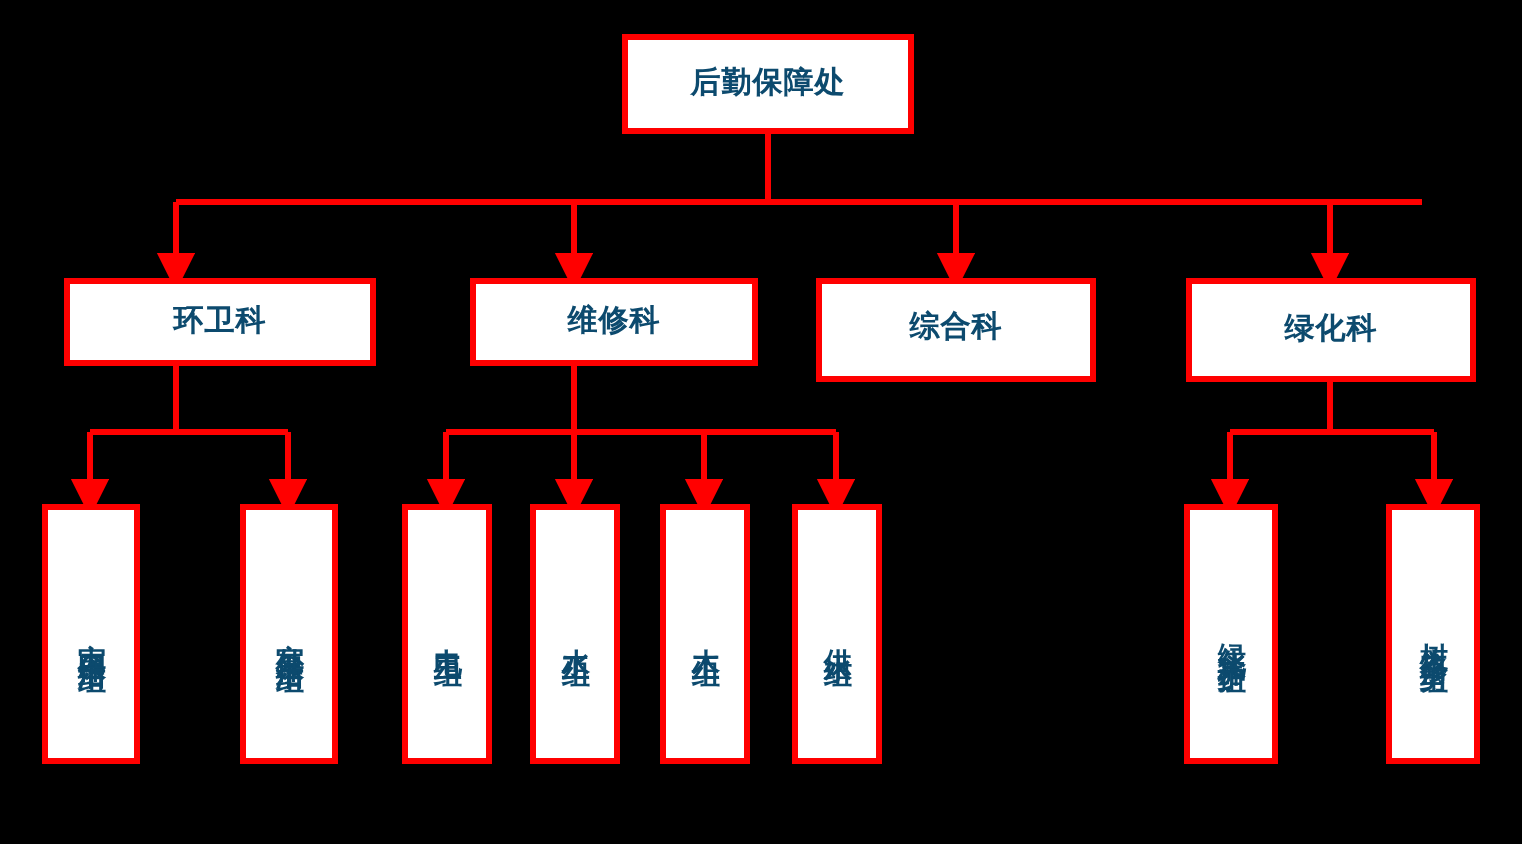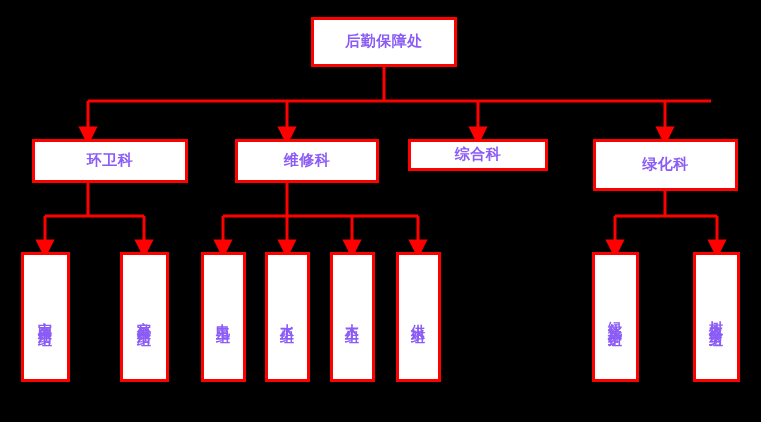--- a/index.html
+++ b/index.html
@@ -26,21 +26,21 @@
     position: absolute;
     background: #ffffff;
     border: 3px solid #ff0000;
     box-sizing: border-box;
     display: flex;
     align-items: center;
     justify-content: center;
     z-index: 2;
   }
   .node-label {
-    color: #8b5cf6;
+    color: #0c4a6e;
     font-weight: bold;
     line-height: 1.18;
     text-align: left;
     letter-spacing: 0.5px;
   }
   .level-0 .node-label { font-size: 15px; }
   .level-1 .node-label { font-size: 15px; }
   .level-2 .node-label {
     font-size: 14px;
     writing-mode: vertical-rl;
@@ -93,21 +93,21 @@
   <div class="node level-0" style="left:311px; top:17px; width:146px; height:50px;">
     <span class="node-label">后勤保障处</span>
   </div>
 
   <div class="node level-1" style="left:32px; top:139px; width:156px; height:44px;">
     <span class="node-label">环卫科</span>
   </div>
   <div class="node level-1" style="left:215px; top:139px; width:144px; height:44px;margin-left:20px;">
     <span class="node-label">维修科</span>
   </div>
-  <div class="node level-1" style="left:408px; top:139px; width:140px; height:32px;font-family:Liberation Serif, serif;">
+  <div class="node level-1" style="left:408px; top:139px; width:140px; height:52px;font-family:Liberation Serif, serif;">
     <span class="node-label">综合科</span>
   </div>
   <div class="node level-1" style="left:593px; top:139px; width:145px; height:52px;">
     <span class="node-label">绿化科</span>
   </div>
 
   <div class="node level-2" style="left:21px; top:252px; width:49px; height:130px;">
     <span class="node-label">室内保洁组</span>
   </div>
   <div class="node level-2" style="left:120px; top:252px; width:49px; height:130px;">

